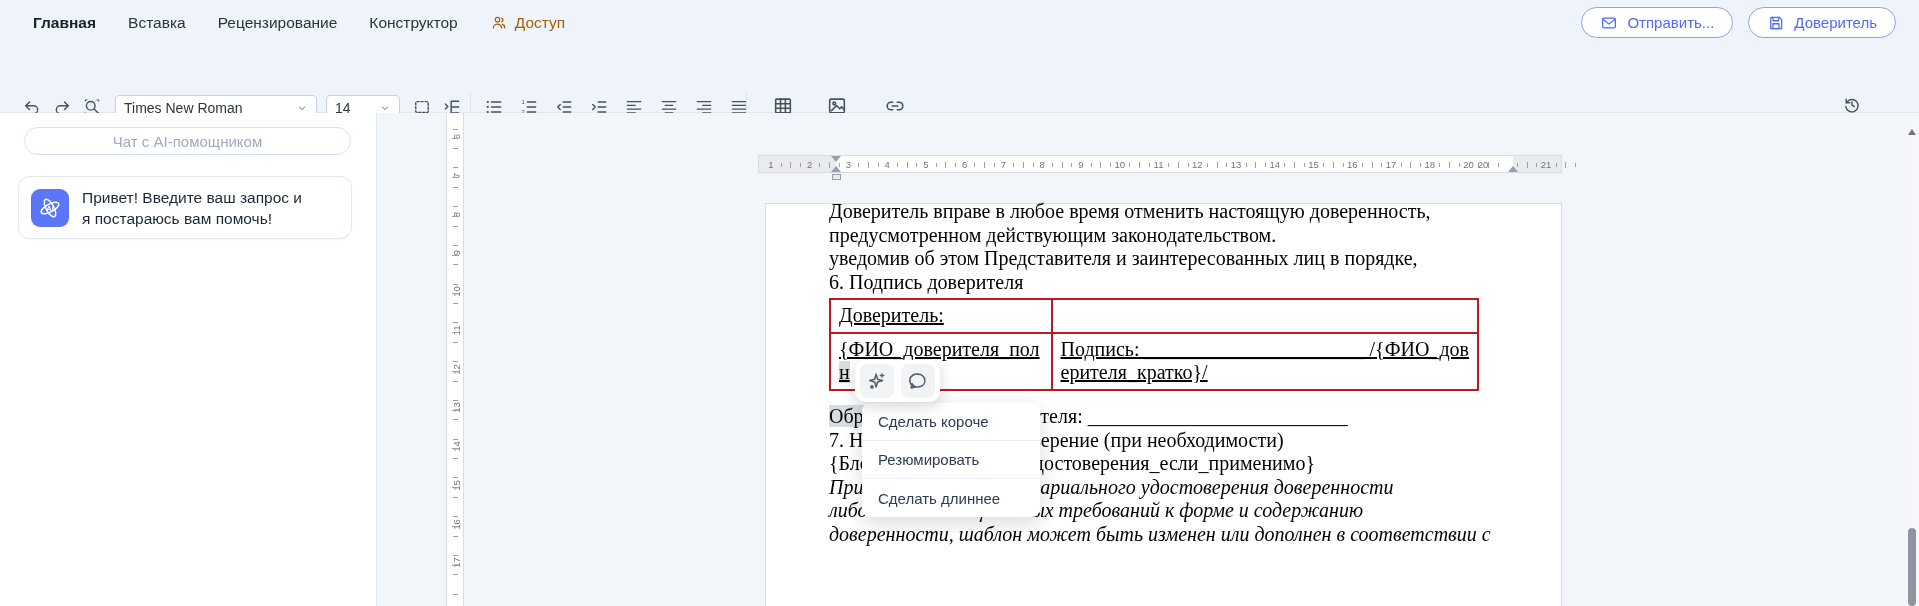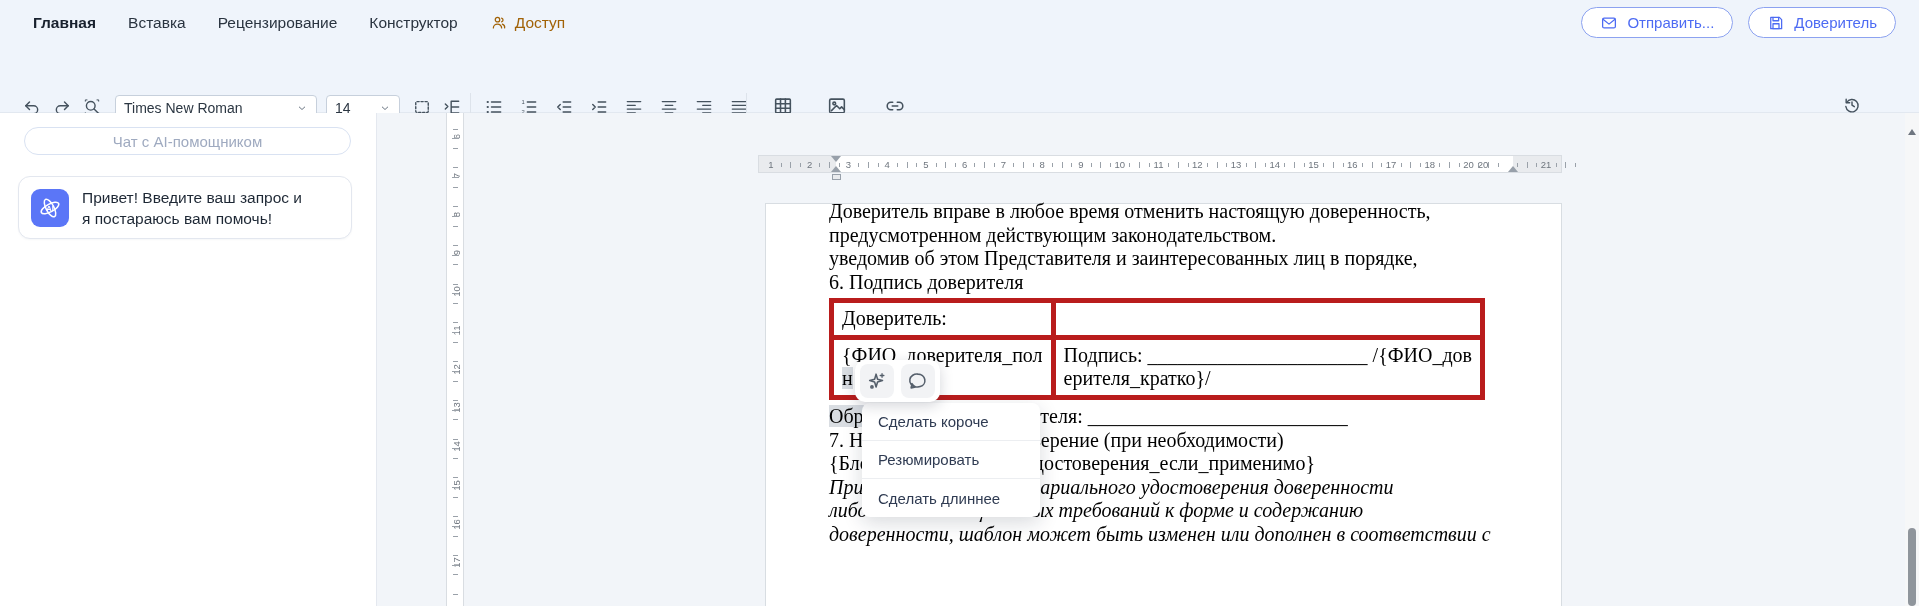--- a/index.html
+++ b/index.html
@@ -49,21 +49,21 @@
   .m-bot { bottom:0; border-left:5px solid transparent; border-right:5px solid transparent; border-bottom:6px solid #98A0AA; }
   .m-sq { position:absolute; width:9px; height:6px; background:#E9EBEE; border:1px solid #98A0AA; }
 
   .page { position:absolute; left:388px; top:90px; width:797px; height:403px; background:#fff; border:1px solid #D8DDE2; border-bottom:none; }
 
   .doc { font-family:"Liberation Serif", serif; font-size:20px; color:#000; }
   .docline { height:23.5px; line-height:23.5px; white-space:nowrap; }
   .docline.it { font-style:italic; }
   .sel { background:#D9DDE2; }
   .dtable { position:absolute; left:63px; top:94px; width:650px; border-collapse:collapse; }
-  .dtable td { border:5px solid #b91c1c; vertical-align:top; padding:4px 8px; font-family:"Liberation Serif", serif; font-size:20px; line-height:23.5px; }
+  .dtable td { border:2px solid #b91c1c; vertical-align:top; padding:4px 8px; font-family:"Liberation Serif", serif; font-size:20px; line-height:23.5px;text-decoration:underline; }
   .dtable td.c1 { width:224px; }
 
   
   .mini-tb { position:absolute; left:478px; top:247px; background:#fff; border-radius:10px; box-shadow:0 4px 14px rgba(20,30,50,.18); padding:4px 5px; display:flex; gap:7px; z-index:30; }
   .mini-btn { width:34px; height:34px; border-radius:8px; background:#F2F3F5; display:flex; align-items:center; justify-content:center; color:#555F6B; cursor:pointer; }
   .ai-menu { position:absolute; left:485px; top:290px; width:178px; background:#fff; border-radius:8px; box-shadow:0 6px 20px rgba(20,30,50,.16); z-index:29; overflow:hidden; }
   .ai-item { height:38px; display:flex; align-items:center; padding-left:16px; font-size:15px; color:#2F3B52; cursor:pointer; border-bottom:1px solid #ECEEF1; }
   .ai-item:last-child { border-bottom:none; }
 
   

